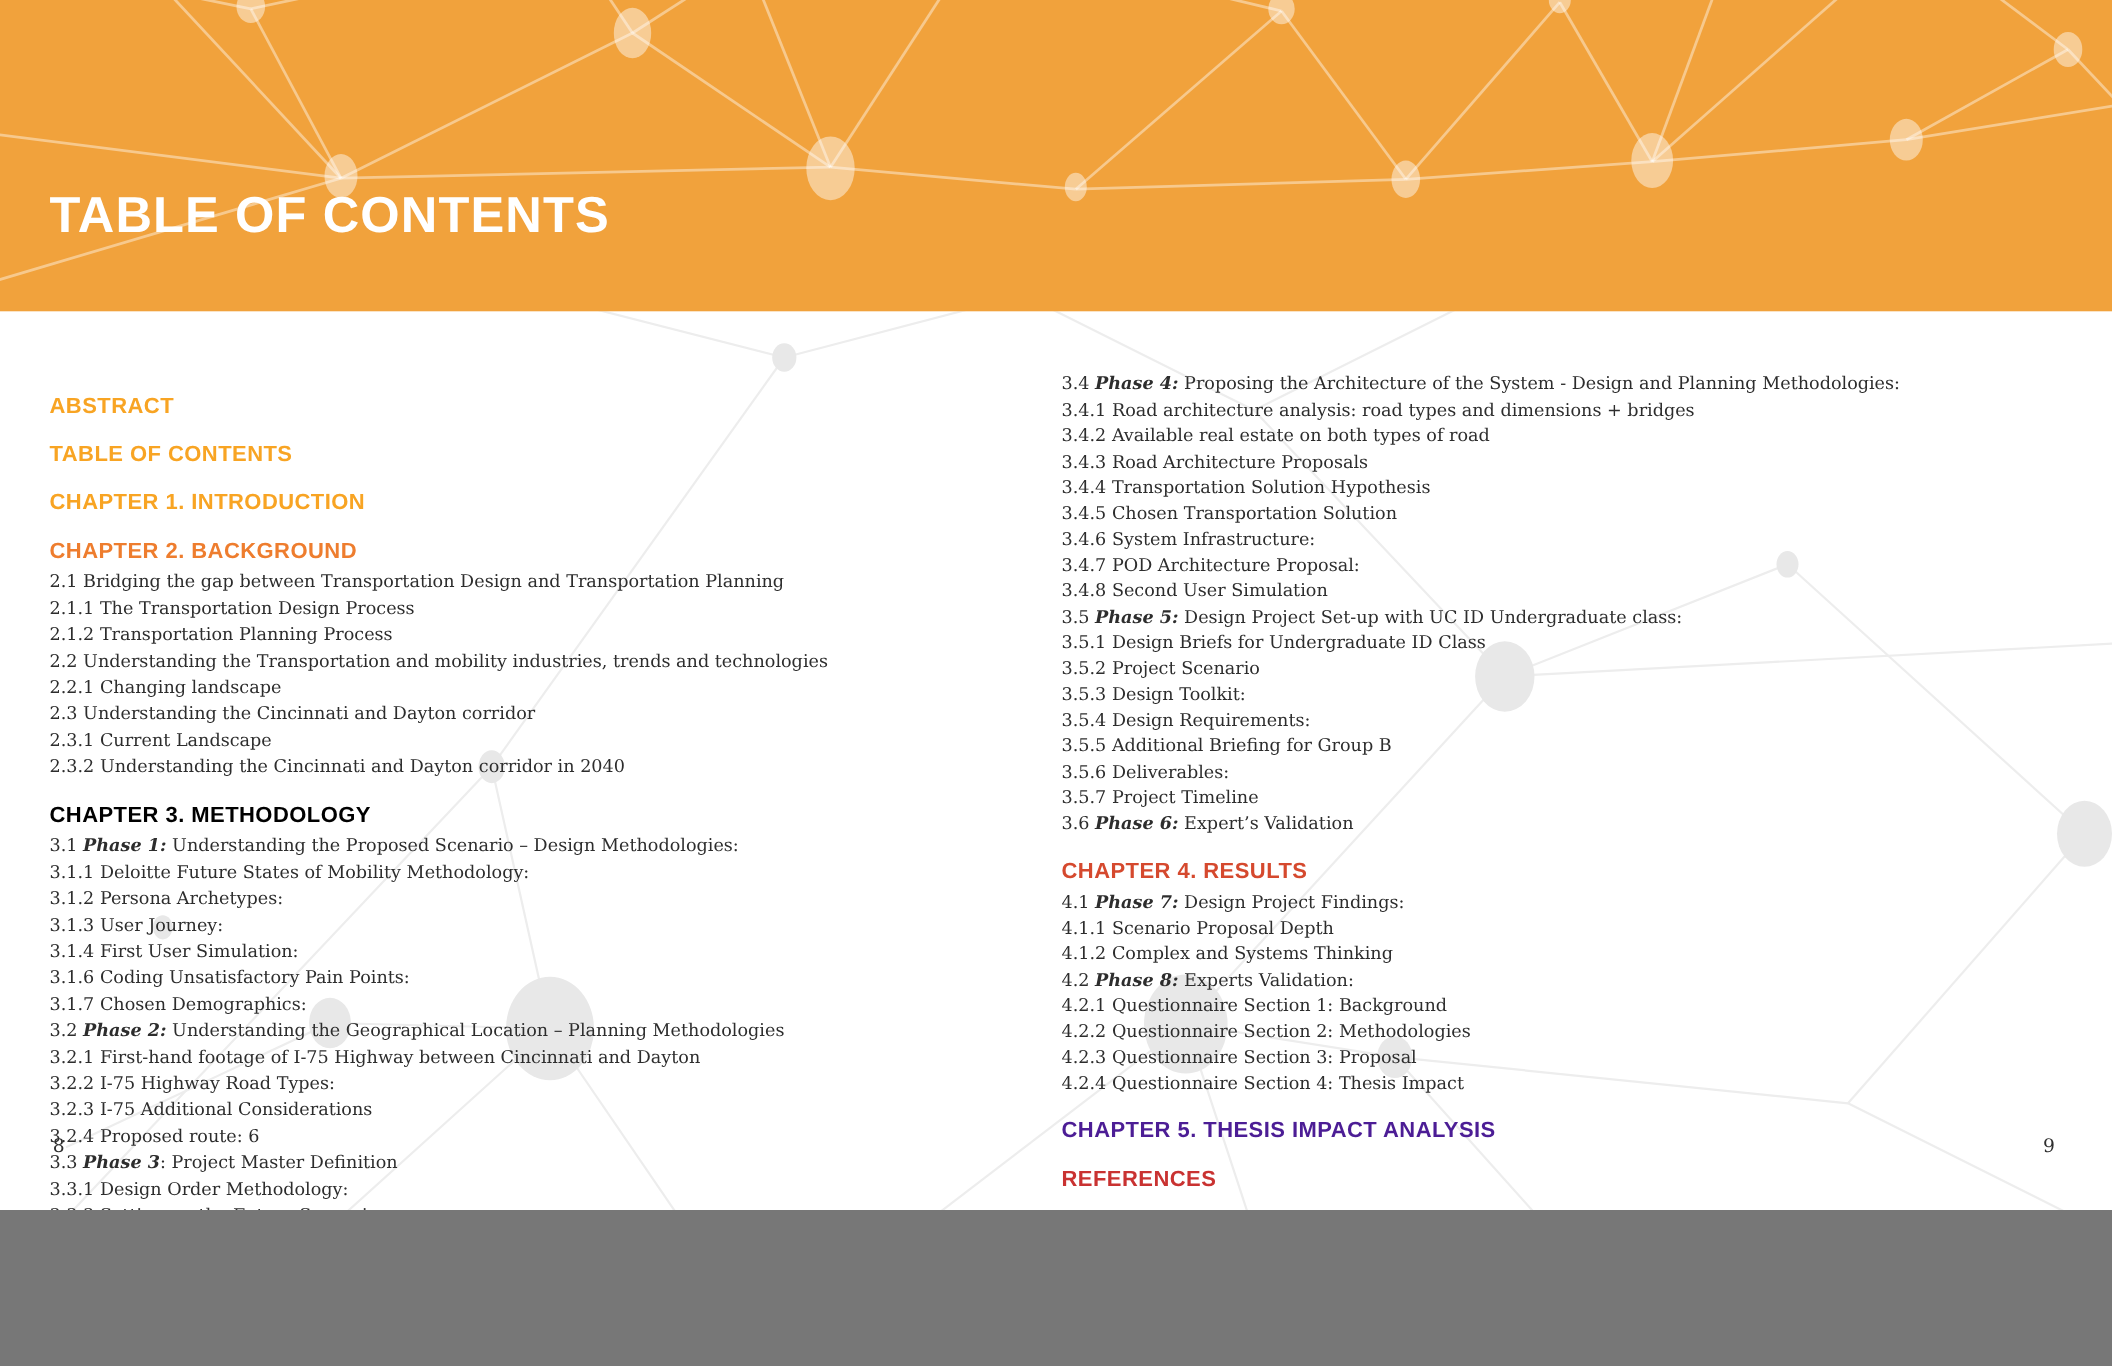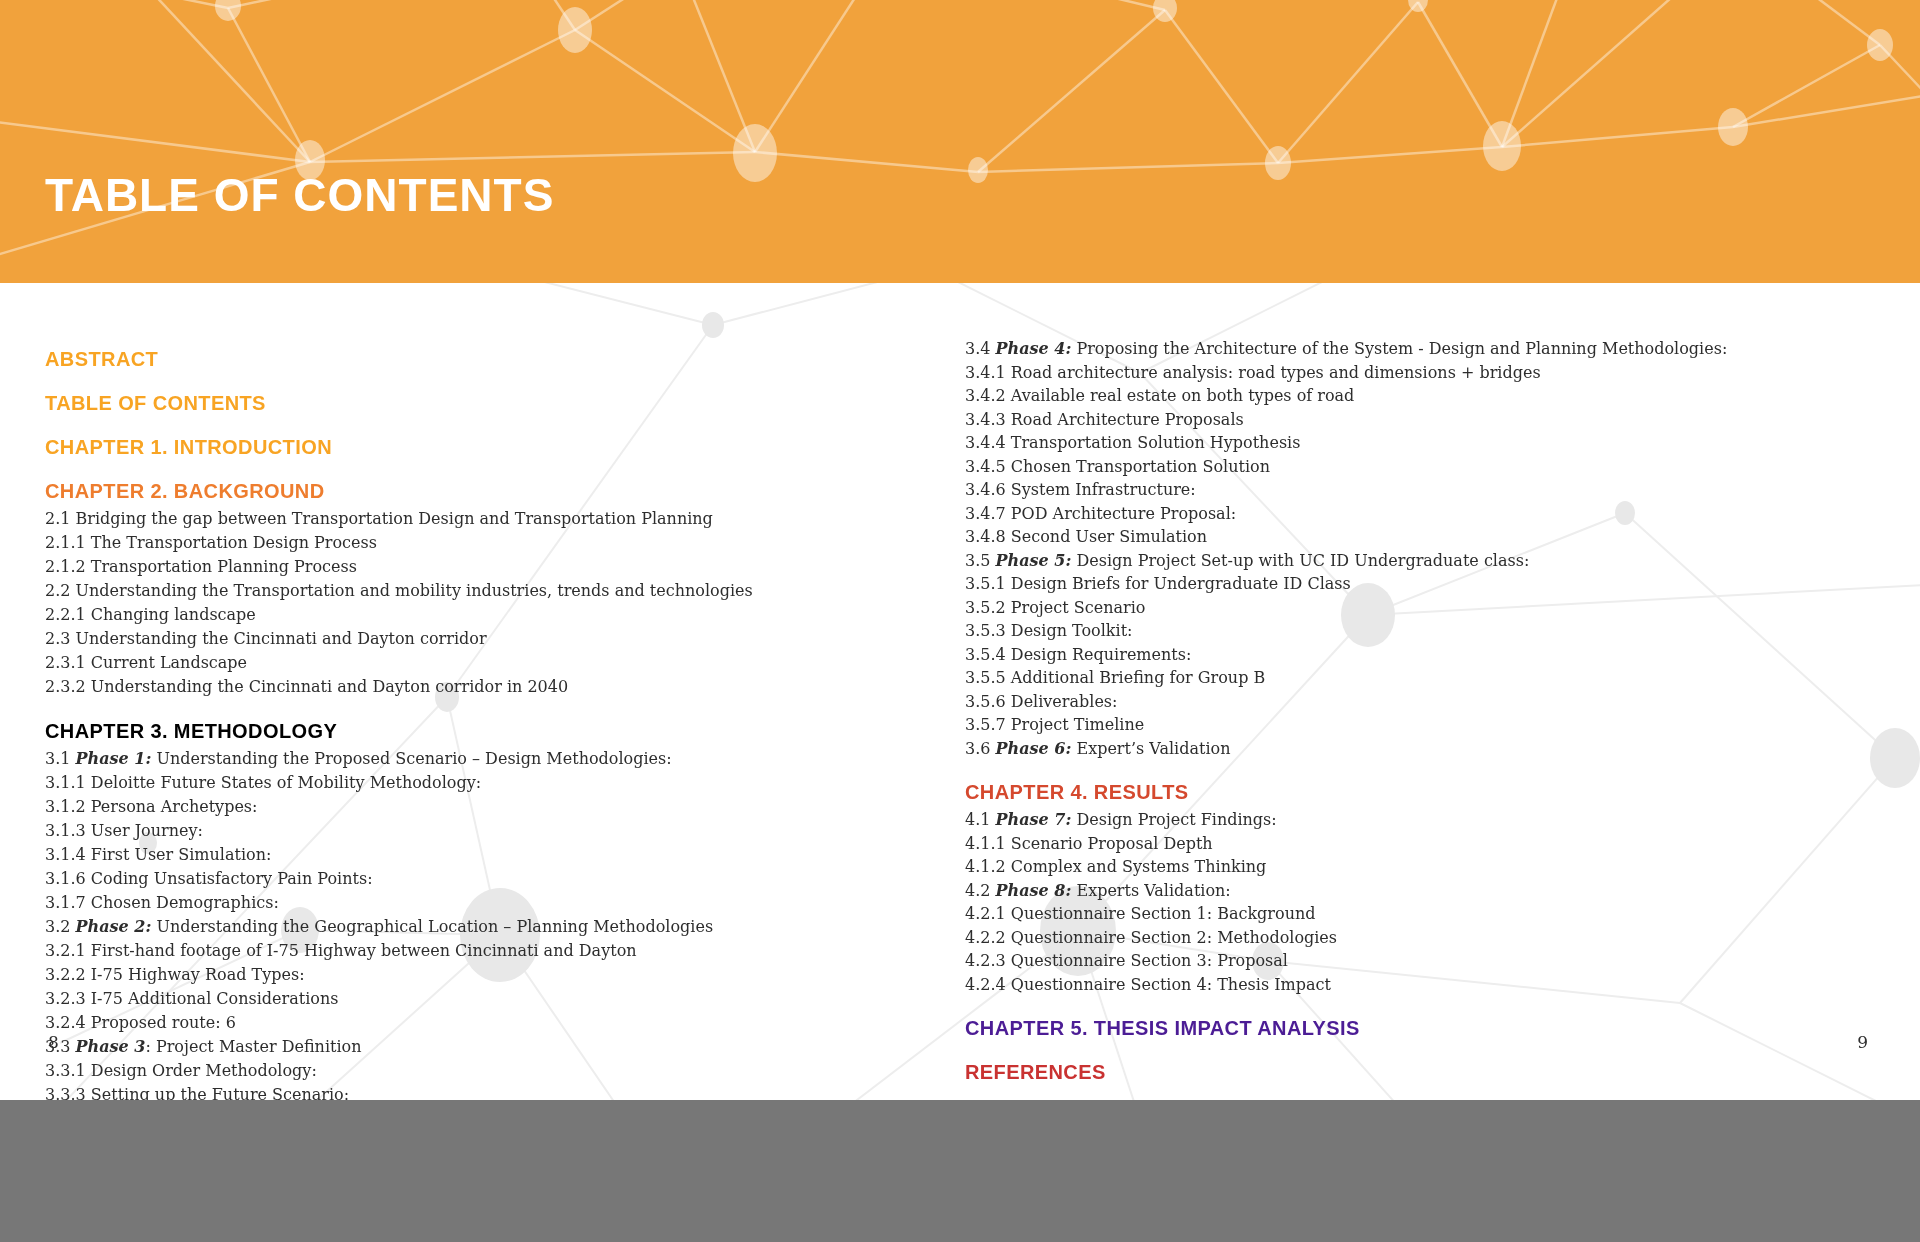--- a/index.html
+++ b/index.html
@@ -27,21 +27,21 @@
     color:#ffffff;
   }
   .toc-col{position:absolute;}
   .col-left{left:45px;top:343px;width:880px;}
   .col-right{left:965px;top:337px;width:920px;}
   .toc-heading{
     font-size:20px;font-weight:800;letter-spacing:0.4px;
     line-height:24px;
     margin:20px 0 4px 0;
   }
-  .toc-col .toc-heading:first-child{margin-top:4px;}
+  .toc-col .toc-heading:first-child{margin-top:14px;}
   .entry{
     font-family:"DejaVu Serif", serif;
     font-size:16px;
     line-height:24px;
     color:#2d2d2d;
     white-space:nowrap;
   }
   .col-right .entry{line-height:23.5px;}
   .entry b.phase{font-weight:bold;font-style:italic;}
   .page-number{

